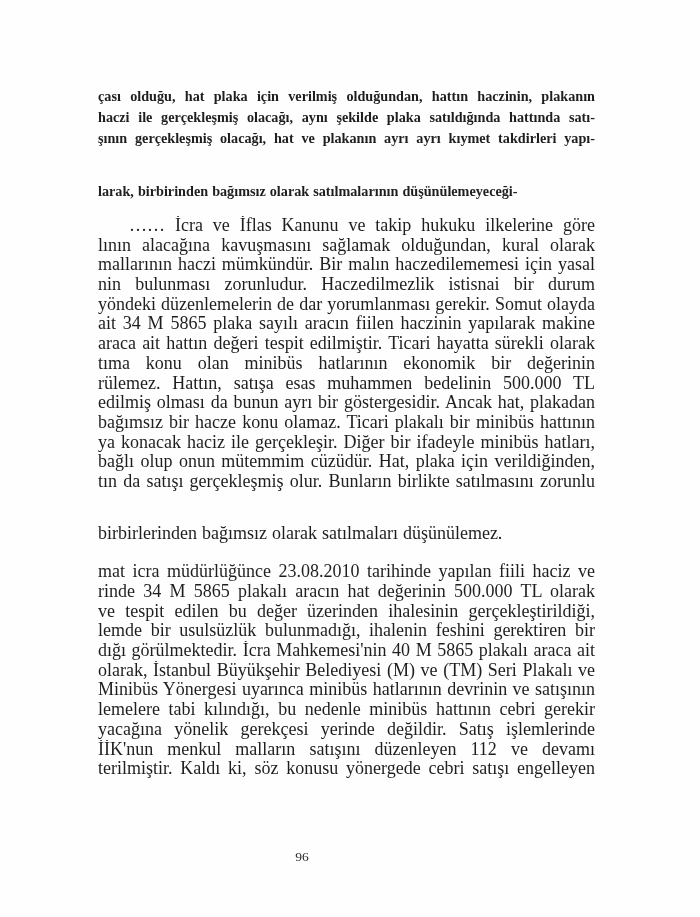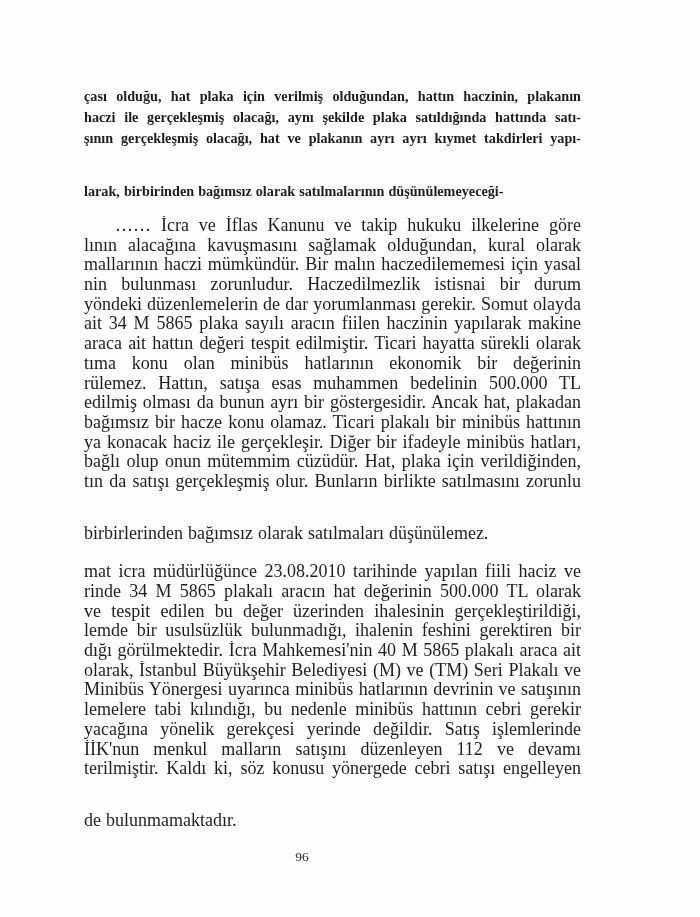--- a/index.html
+++ b/index.html
@@ -15,21 +15,21 @@
     color: #1e1e1e;
     overflow: hidden;
   }
   .page {
     position: absolute;
     inset: 0;
     background: #fefefe;
   }
   .text-block {
     position: absolute;
-    left: 84px;
+    left: 98px;
     top: 86px;
     width: 497px;
   }
   .para {
     margin: 0;
     padding: 0;
   }
   .para.normal {
     font-size: 18px;
     line-height: 19.7px;
@@ -101,17 +101,16 @@
         <div class="line">rinde 34 M 5865 plakalı aracın hat değerinin 500.000 TL olarak tespit edildiği</div>
         <div class="line">ve tespit edilen bu değer üzerinden ihalesinin gerçekleştirildiği, yapılan bu iş-</div>
         <div class="line">lemde bir usulsüzlük bulunmadığı, ihalenin feshini gerektiren bir nomik olma-</div>
         <div class="line">dığı görülmektedir. İcra Mahkemesi'nin 40 M 5865 plakalı araca ait hatta ilişkin</div>
         <div class="line">olarak, İstanbul Büyükşehir Belediyesi (M) ve (TM) Seri Plakalı ve Hatlı Ticari</div>
         <div class="line">Minibüs Yönergesi uyarınca minibüs hatlarının devrinin ve satışının özel düzen-</div>
         <div class="line">lemelere tabi kılındığı, bu nedenle minibüs hattının cebri gerekir konu yapılama-</div>
         <div class="line">yacağına yönelik gerekçesi yerinde değildir. Satış işlemlerinde uyulacak esaslar,</div>
         <div class="line">İİK'nun menkul malların satışını düzenleyen 112 ve devamı maddelerinde gös-</div>
         <div class="line">terilmiştir. Kaldı ki, söz konusu yönergede cebri satışı engelleyen bir düzenleme</div>
-        <div class="line last">de bulunmamaktadır.</div>
       </div>
   </div>
   <div class="page-number">96</div>
 </div>
 
 </body></html>

